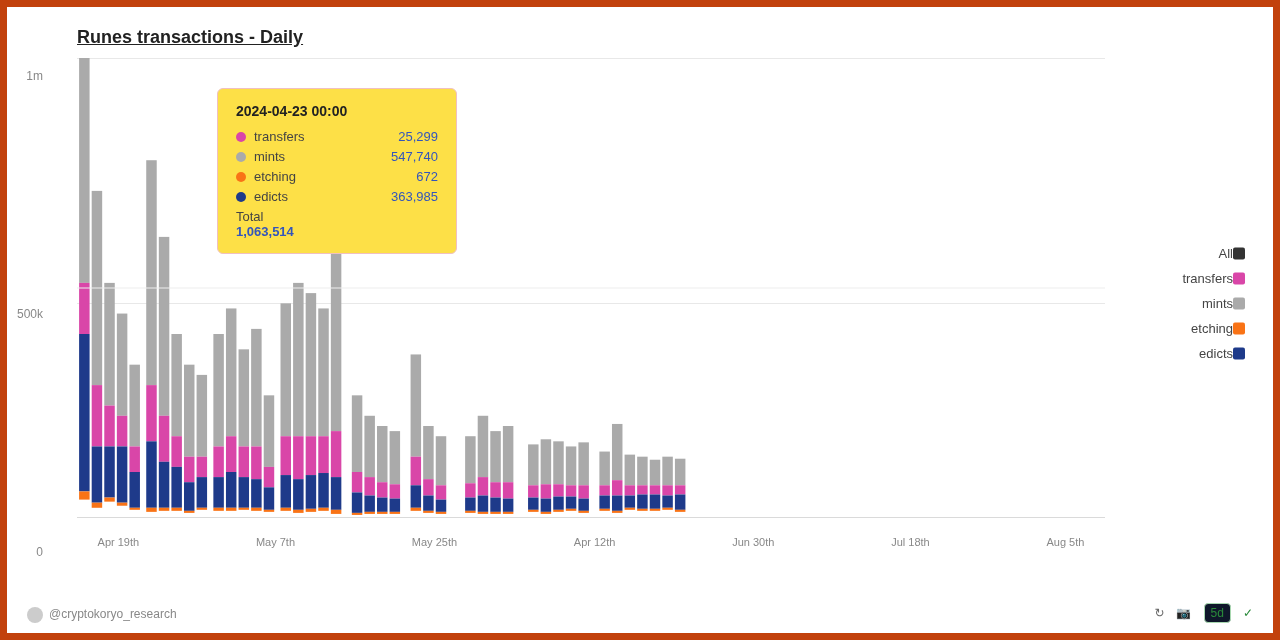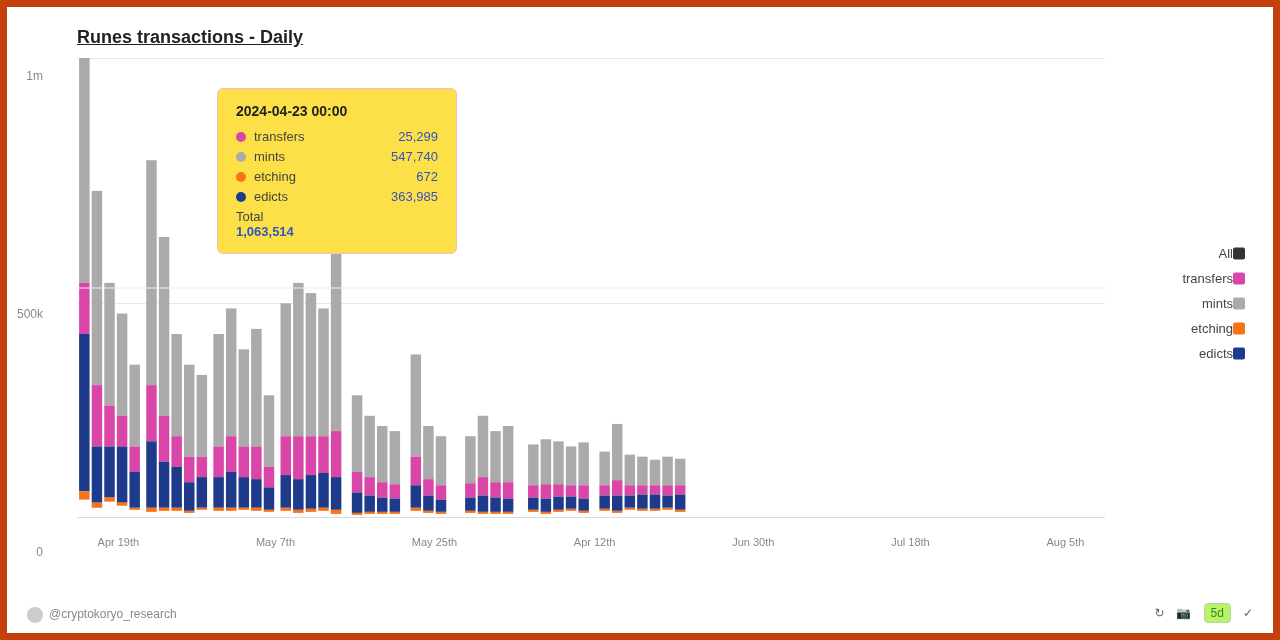--- a/index.html
+++ b/index.html
@@ -162,21 +162,21 @@
       position: absolute;
       bottom: 10px;
       right: 20px;
       display: flex;
       align-items: center;
       gap: 12px;
       font-size: 12px;
       color: #666;
     }
     .period-badge {
-      background: #bef264;
+      background: #0f172a;
       color: #2a8a3a;
       border: 1px solid #a8d8b0;
       border-radius: 4px;
       padding: 2px 6px;
       font-size: 12px;
     }
     svg.bars-svg {
       position: absolute;
       top: 0; left: 0;
       width: 100%;

